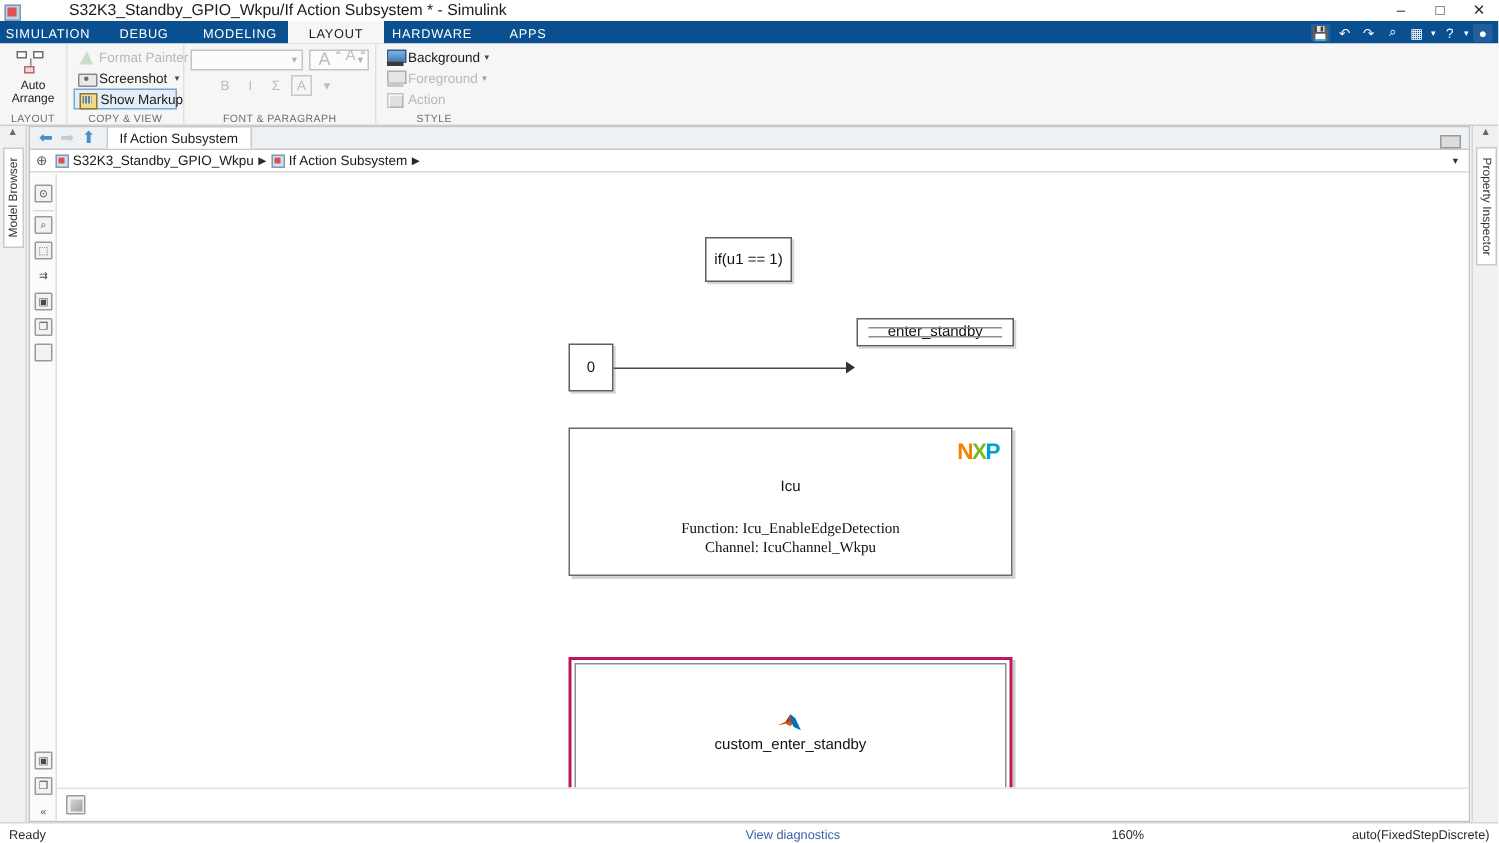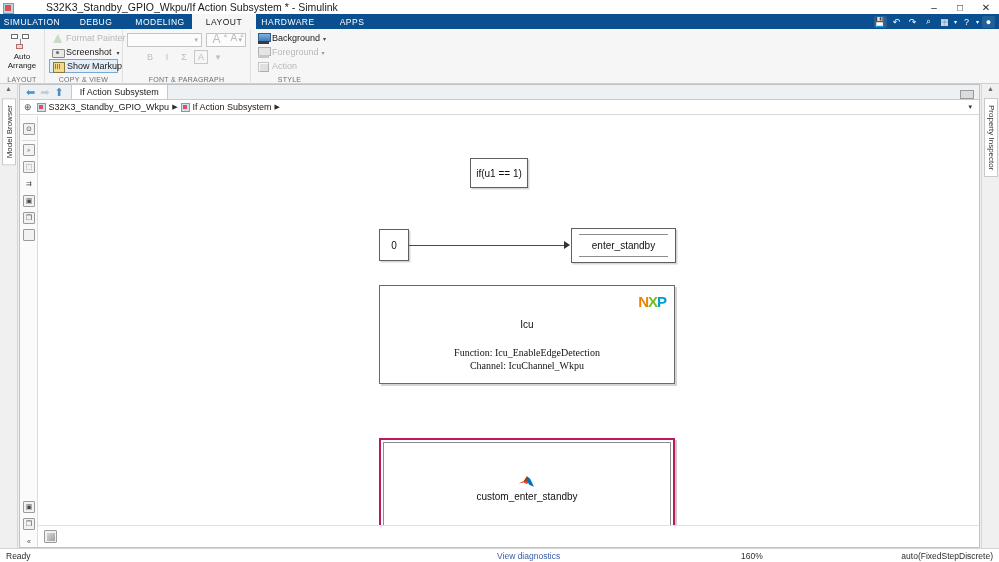--- a/index.html
+++ b/index.html
@@ -458,21 +458,21 @@
             <span>if(u1 == 1)</span>
           </div>
 
           <div class="blk blk-const" style="left:341px;top:113px;width:30px;height:32px">
             <span>0</span>
           </div>
 
           <div class="wire" style="left:371px;top:129px;width:157px"></div>
           <div class="arrowhead" style="left:526px;top:125px"></div>
 
-          <div class="blk-sub" style="left:533px;top:112px;width:105px;height:35px">
+          <div class="blk-sub" style="left:533px;top:96px;width:105px;height:19px">
             <span class="hbar t"></span>
             <span>enter_standby</span>
             <span class="hbar b"></span>
           </div>
 
           <div class="blk-nxp" style="left:341px;top:169px;width:296px;height:99px">
             <div class="nxp-logo">
               <span class="nxp-n">N</span>
               <span class="nxp-x">X</span>
               <span class="nxp-p">P</span>

